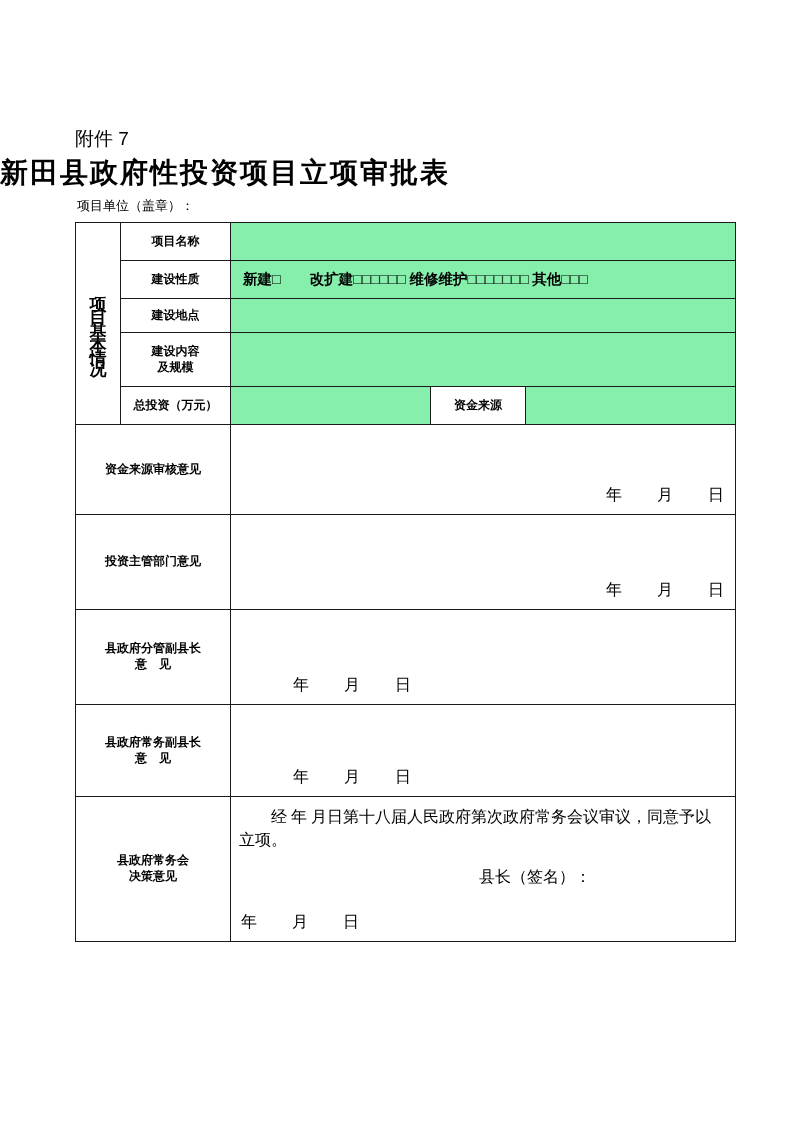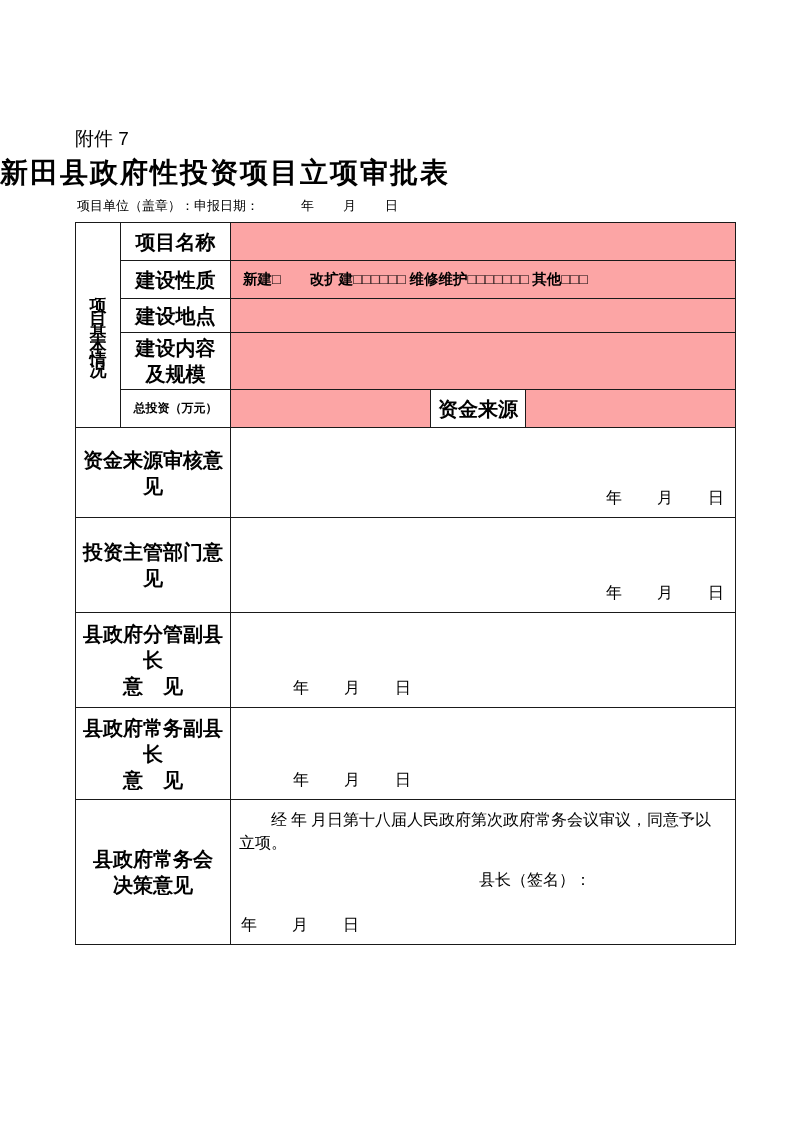--- a/index.html
+++ b/index.html
@@ -28,23 +28,23 @@
     border-collapse:collapse; table-layout:fixed; font-size:16px;
   }
   td { border:1px solid #1a1a1a; vertical-align:middle; }
 
   .vert-cell { text-align:center; font-weight:bold; }
   .vert-text {
     display:inline-block; writing-mode:vertical-lr; text-orientation:upright;
     font-size:17px; letter-spacing:13px; line-height:1;
   }
 
-  .label-cell { font-weight:bold; text-align:center; font-size:20px; line-height:1.3; padding:2px; }
+  .label-cell { font-weight:bold; text-align:center; font-size:12px; line-height:1.3; padding:2px; }
   .label-cell.small { font-size:12px; white-space:nowrap; }
-  .value-cell { background:#fca5a5;font-family:Liberation Serif, serif; }
+  .value-cell { background:#86efac;font-family:Liberation Serif, serif; }
   .nature-value { text-align:left; padding-left:12px; font-weight:bold; font-size:14.5px; white-space:nowrap; }
 
   .opinion-cell { vertical-align:bottom; padding:6px 10px 8px 10px; font-size:16px; }
   .date-right  { text-align:right; }
   .date-indent { text-align:left; padding-left:52px; }
   .date-left   { text-align:left; padding-left:2px; }
   .date-line   { letter-spacing:1px; }
 
   .decision-cell { vertical-align:top; padding:8px 8px 6px 8px; font-size:16px; }
   .decision-body { text-indent:2em; line-height:1.45; padding-right:4px; }
@@ -68,24 +68,20 @@
 <body>
 
 <div class="page">
 
   <div class="attachment">附件 7</div>
 
   <div class="title">新田县政府性投资项目立项审批表</div>
 
   <div class="meta-row">
     <span>项目单位（盖章）：</span>
-    <span class="meta-date">
-      <span>申报日期：</span>
-      <span class="date-val date-line">年　　月　　日</span>
-    </span>
   </div>
 
   <table class="form-table">
     <colgroup>
       <col style="width:45px">
       <col style="width:110px">
       <col style="width:200px">
       <col style="width:95px">
       <col style="width:210px">
     </colgroup>

